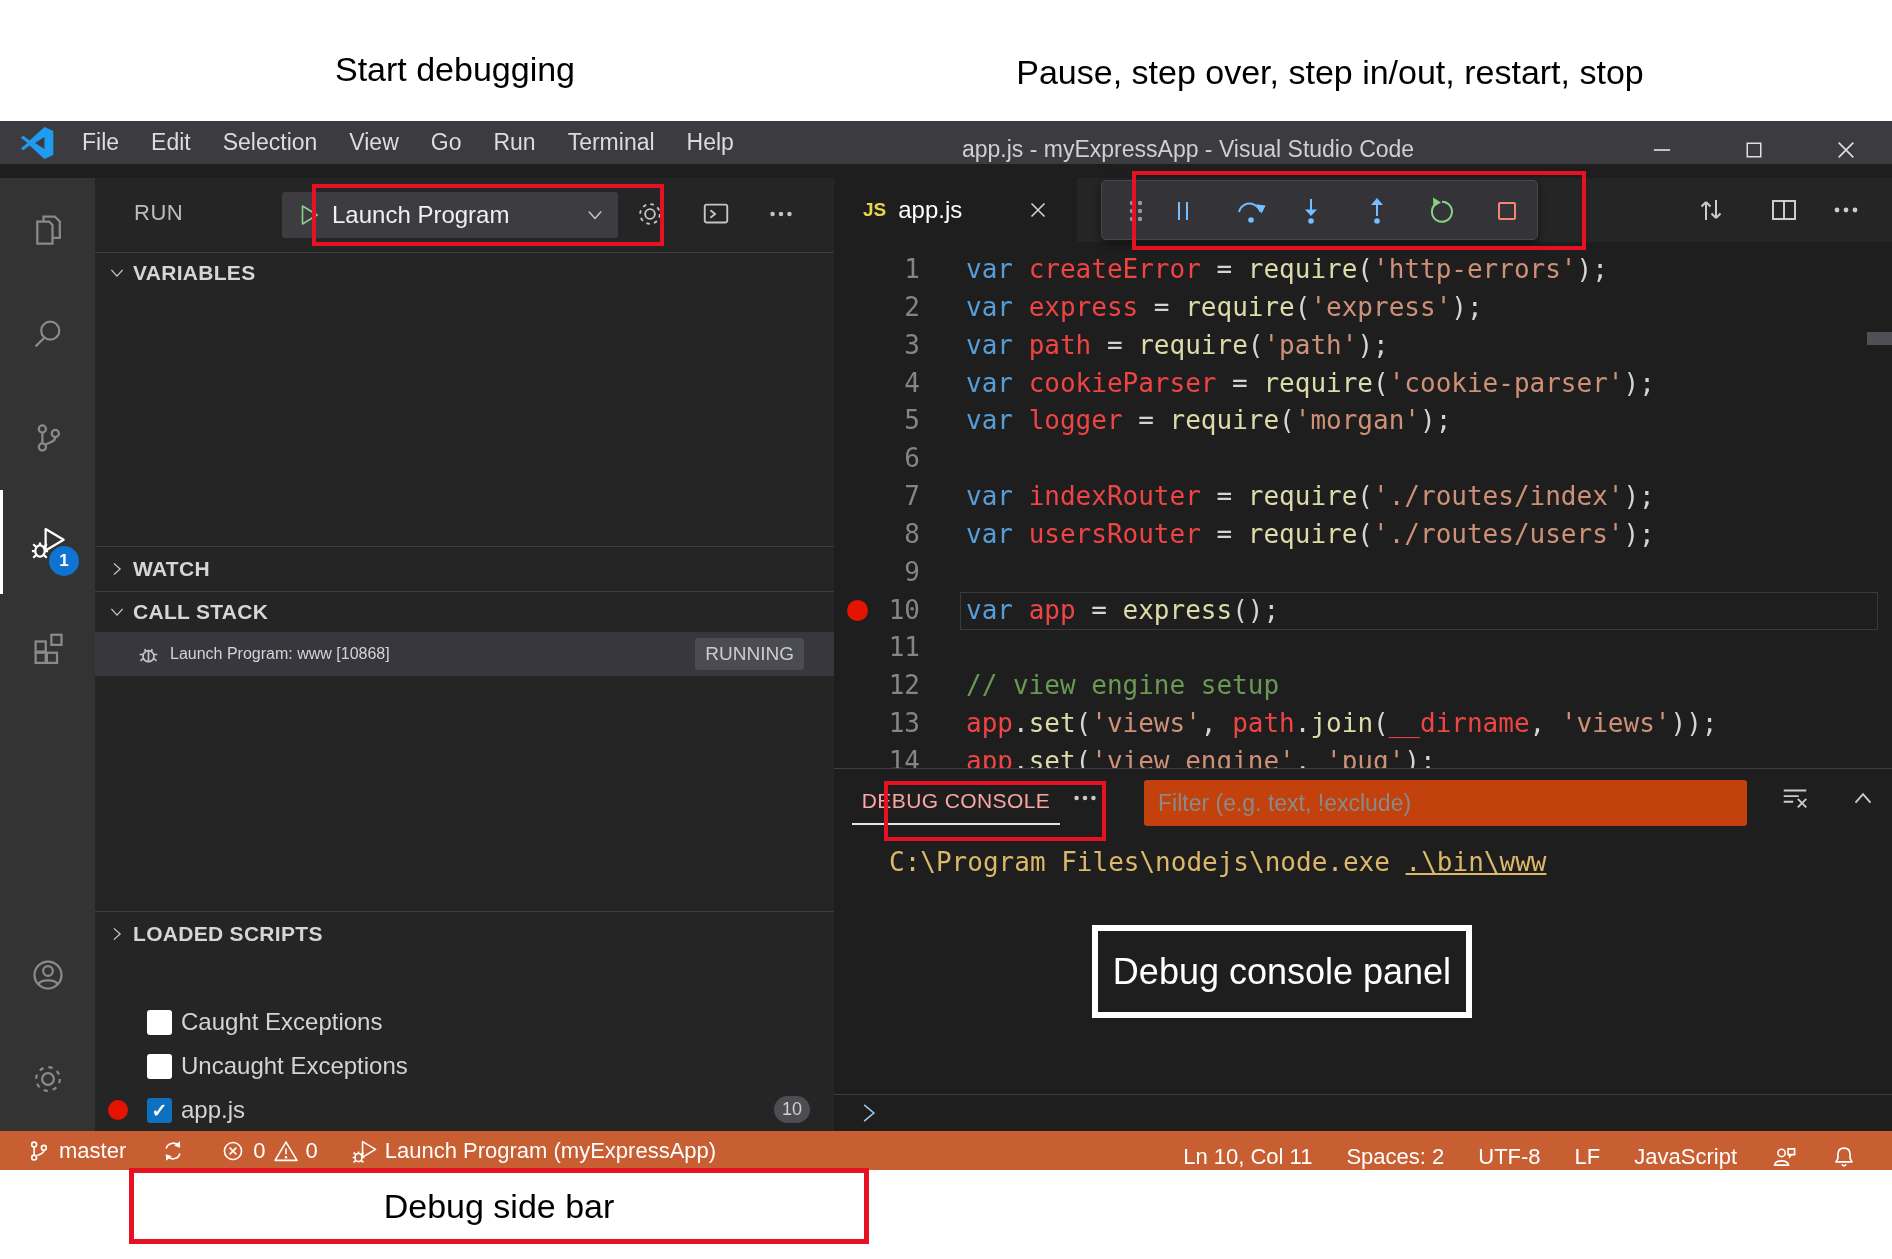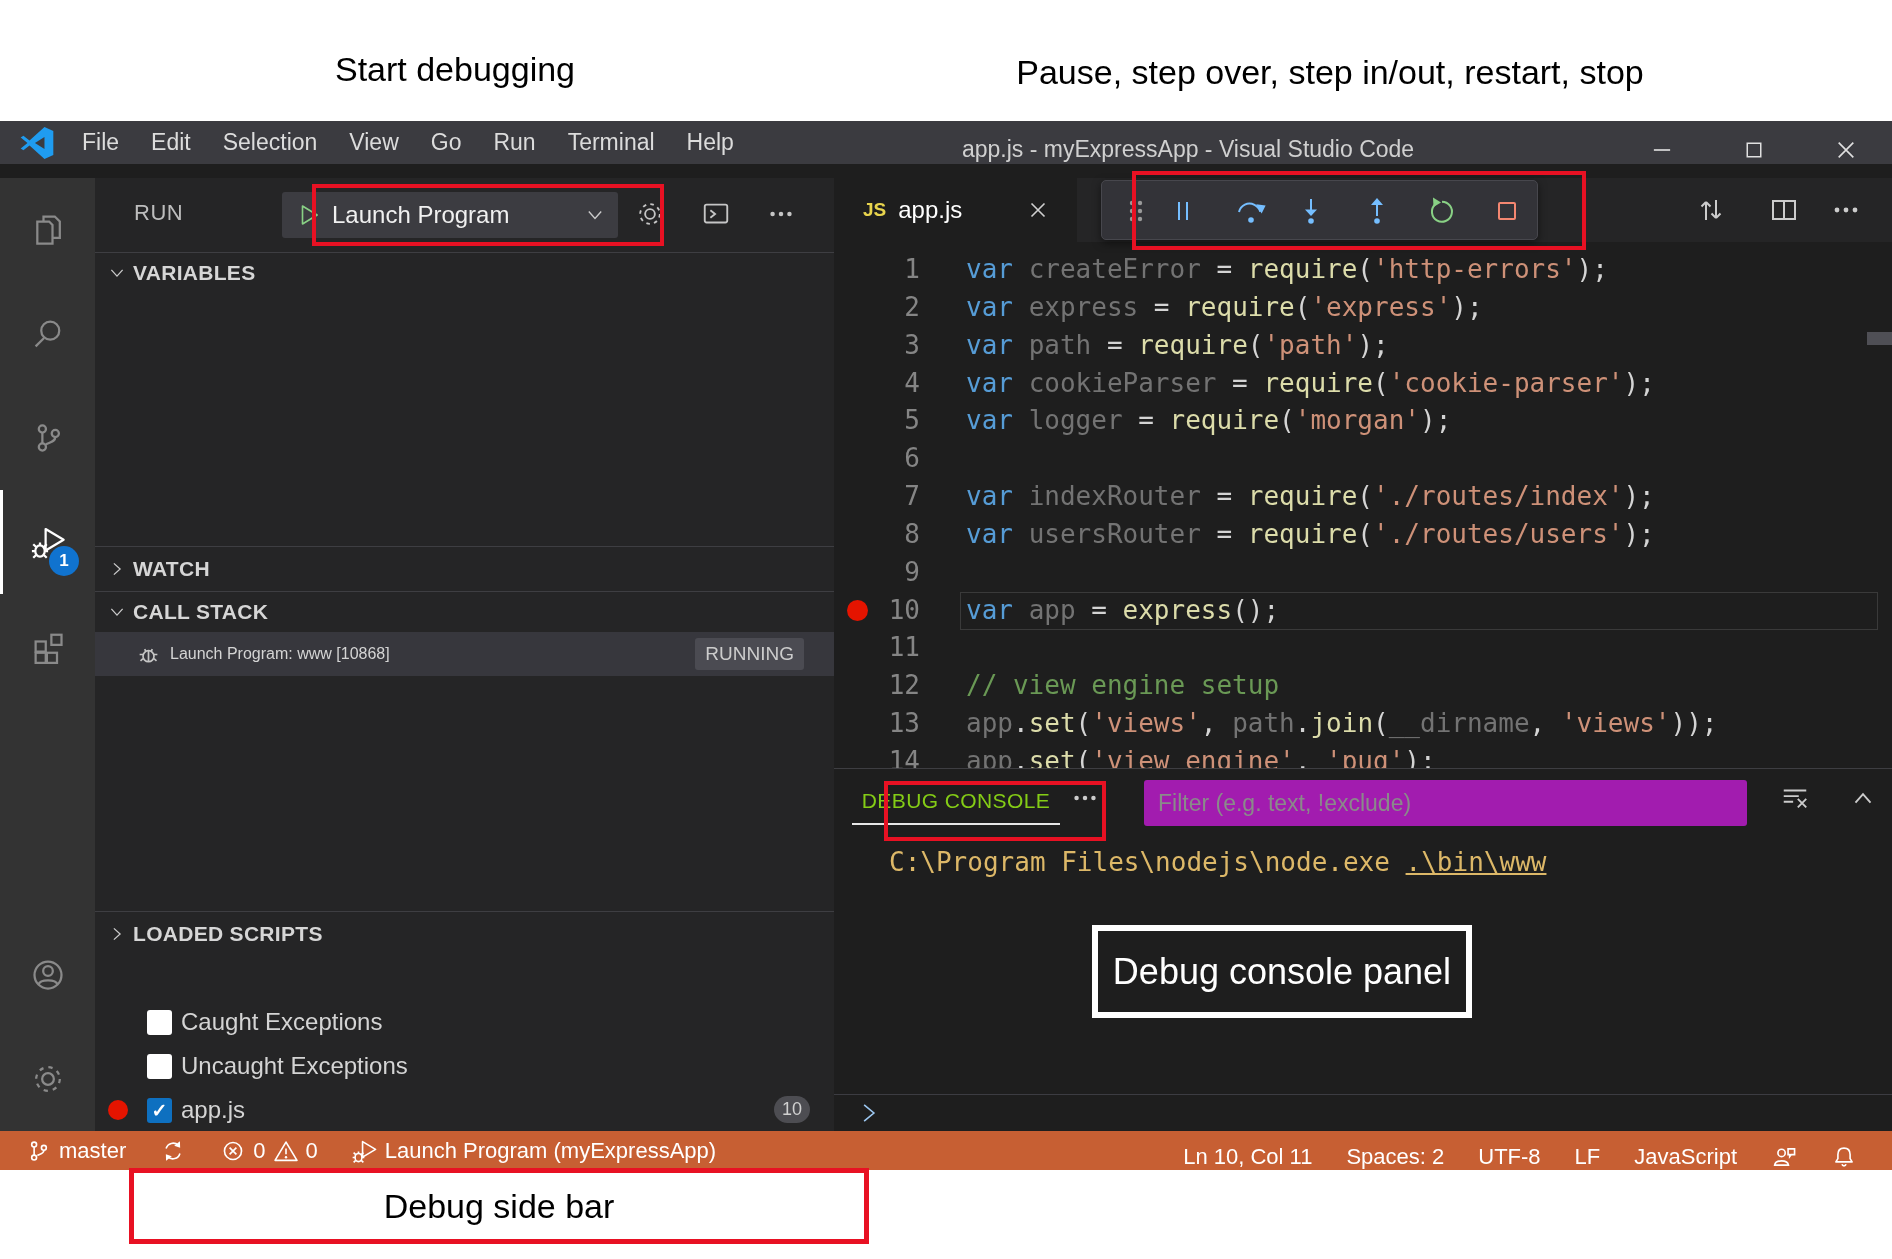--- a/index.html
+++ b/index.html
@@ -59,33 +59,33 @@
 .js-badge{margin-left:29px;font-size:19px;font-weight:700;color:#e8d44d;font-family:"Liberation Sans",sans-serif;}
 .tab-label{margin-left:12px;font-size:24px;color:#ffffff;}
 .tab-close{position:absolute;left:191px;top:19px;width:26px;height:26px;color:#d0d0d0;}
 .dbg-toolbar{position:absolute;left:267px;top:2px;width:437px;height:60px;background:#333338;border:1px solid #47474d;border-radius:5px;box-shadow:0 3px 8px rgba(0,0,0,0.5);}
 .dbg-btn{position:absolute;top:14px;width:32px;height:32px;}
 .ed-action{position:absolute;top:16px;width:32px;height:32px;color:#cccccc;}
 .code{position:absolute;left:0;top:64px;width:1058px;height:526px;font-family:"DejaVu Sans Mono",monospace;font-size:26px;line-height:37.85px;padding-top:9px;}
 .code-line{display:flex;height:37.85px;white-space:pre;}
 .gutter{width:132px;flex:none;text-align:right;padding-right:46px;color:#858585;}
 .tok-kw{color:#569cd6;}
-.tok-v{color:#737373;}
+.tok-v{color:#ef4444;}
 .tok-d{color:#d4d4d4;}
 .tok-f{color:#dcdcaa;}
 .tok-s{color:#ce9178;}
 .tok-c{color:#6a9955;}
 .line-hl{position:absolute;left:126px;right:14px;top:349.6px;height:38px;border:1px solid #3a3a3a;}
 .code-bp{position:absolute;left:13px;top:358px;width:21px;height:21px;border-radius:50%;background:#e51400;}
 .scroll-thumb{position:absolute;right:0px;top:154px;width:25px;height:13px;background:#4f4f55;}
 
 .panel{position:absolute;left:0;top:590px;width:1058px;height:363px;background:#1e1e1e;border-top:1px solid #3e3e42;}
-.panel-tab{position:absolute;left:18px;top:10px;width:208px;height:46px;display:flex;align-items:center;justify-content:center;font-size:21px;font-weight:400;color:#84cc16;letter-spacing:0.4px;border-bottom:2px solid #e7e7e7;}
+.panel-tab{position:absolute;left:18px;top:10px;width:208px;height:46px;display:flex;align-items:center;justify-content:center;font-size:21px;font-weight:400;color:#fca5a5;letter-spacing:0.4px;border-bottom:2px solid #e7e7e7;}
 .panel-dots{position:absolute;left:236px;top:14px;width:30px;height:30px;color:#cccccc;}
-.filter-input{position:absolute;left:310px;top:11px;width:603px;height:46px;background:#a21caf;border:none;border-radius:3px;color:#cccccc;font-size:23px;padding-left:14px;font-family:"Liberation Sans",sans-serif;outline:none;}
+.filter-input{position:absolute;left:310px;top:11px;width:603px;height:46px;background:#c2410c;border:none;border-radius:3px;color:#cccccc;font-size:23px;padding-left:14px;font-family:"Liberation Sans",sans-serif;outline:none;}
 .filter-input::placeholder{color:#8a8a8a;}
 .panel-act{position:absolute;top:14px;width:30px;height:30px;color:#cccccc;}
 .console-line{position:absolute;left:55px;top:78px;font-family:"DejaVu Sans Mono",monospace;font-size:26px;color:#ddb868;white-space:pre;}
 .console-link{text-decoration:underline;}
 .panel-inputrow{position:absolute;left:0;top:325px;width:1058px;height:38px;border-top:1px solid #3c3c42;}
 .prompt-chev{position:absolute;left:22px;top:5px;width:26px;height:26px;color:#9cc7f0;}
 
 .statusbar{position:absolute;left:0;top:1010px;width:1892px;height:39px;background:#c75f33;color:#ffffff;display:flex;align-items:center;font-size:22px;}
 .sb-left{display:flex;align-items:center;margin-left:26px;gap:34px;}
 .sb-right{position:absolute;right:35px;display:flex;align-items:flex-end;gap:34px;height:100%;}

